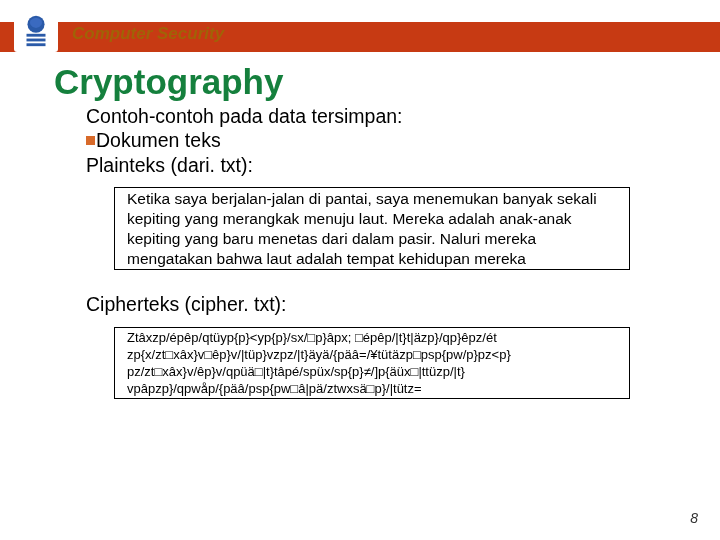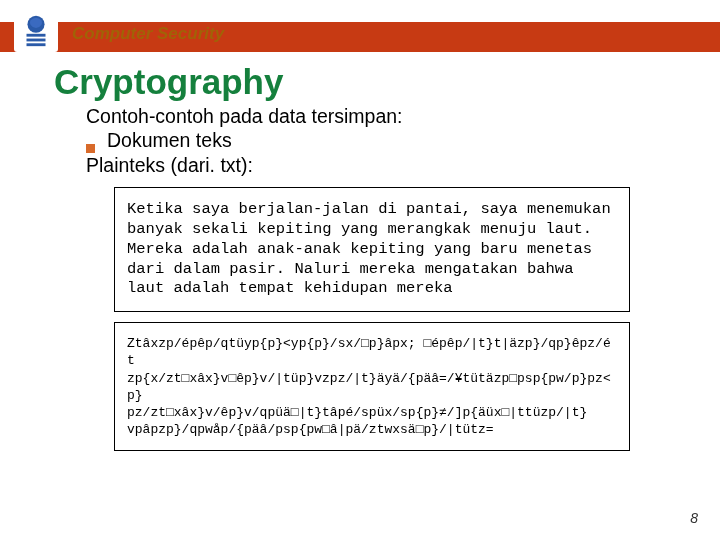--- a/index.html
+++ b/index.html
@@ -52,36 +52,36 @@
   .content {
     position: absolute;
     top: 104px;
     left: 54px;
     right: 30px;
     font-size: 19.5px;
     color: #000;
     line-height: 1.25;
     margin-left: 32px;
   }
-  .bullet-row { display: flex; align-items: flex-end; gap: 12px; }
+  .bullet-row { display: flex; align-items: center; gap: 1px; }
   .bullet-sq {
     width: 9px;
     height: 9px;
     background: #d86a2a;
     flex: 0 0 auto;
   }
   .box {
     border: 1px solid #000;
     margin-top: 10px;
     margin-left: 28px;
     margin-right: 60px;
-    padding: 12px 12px;
+    padding: 1px 12px;
     font-size: 15.5px;
     line-height: 1.28;
-    font-family: Liberation Mono, monospace;
+    font-family: Liberation Sans, sans-serif;
   }
   .box.cipher {
     font-size: 13px;
     line-height: 1.32;
     word-break: break-all;
     white-space: pre-wrap;
   }
   .cipher-label { margin-top: 22px; }
   .page-number {
     position: absolute;
@@ -112,19 +112,20 @@
 <div class="page-title">Cryptography</div>
 
 <div class="content">
   <div>Contoh-contoh pada data tersimpan:</div>
   <div class="bullet-row">
     <span class="bullet-sq"></span>
     <span>Dokumen teks</span>
   </div>
   <div>Plainteks (dari. txt):</div>
   <div class="box">Ketika saya berjalan-jalan di pantai, saya menemukan banyak sekali kepiting yang merangkak menuju laut. Mereka adalah anak-anak kepiting yang baru menetas dari dalam pasir. Naluri mereka mengatakan bahwa laut adalah tempat kehidupan mereka</div>
+  <div class="cipher-label">Cipherteks (cipher. txt):</div>
   <div class="box cipher">Ztâxzp/épêp/qtüyp{p}&lt;yp{p}/sx/□p}âpx; □épêp/|t}t|äzp}/qp}êpz/ét
 zp{x/zt□xâx}v□êp}v/|tüp}vzpz/|t}äyä/{päâ=/¥tütäzp□psp{pw/p}pz&lt;p}
 pz/zt□xâx}v/êp}v/qpüä□|t}tâpé/spüx/sp{p}≠/]p{äüx□|ttüzp/|t}
 vpâpzp}/qpwåp/{päâ/psp{pw□â|pä/ztwxsä□p}/|tütz=</div>
 </div>
 
 <div class="page-number">8</div>
 
 </body></html>

